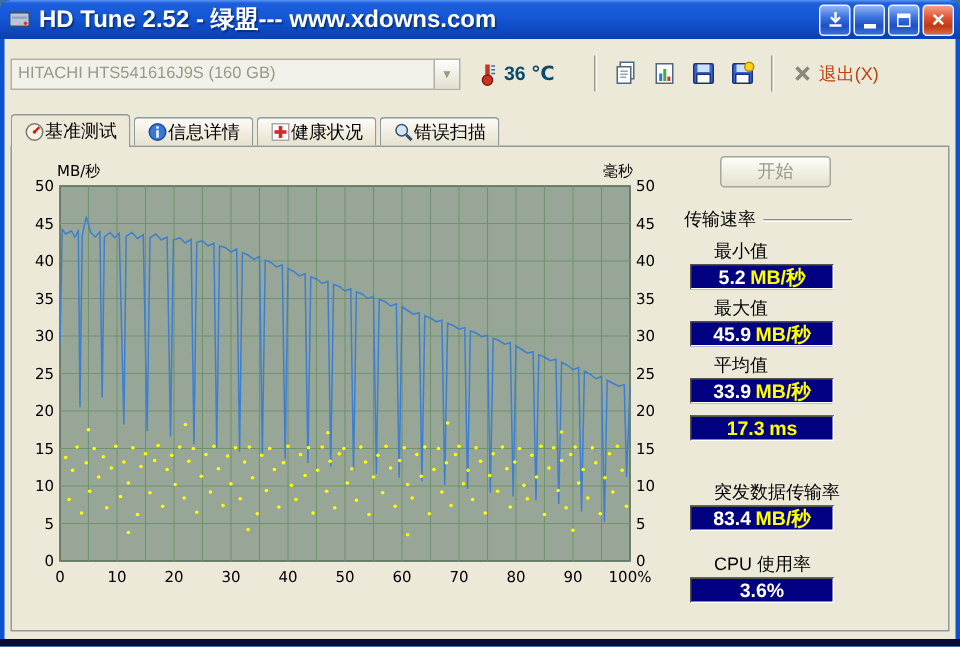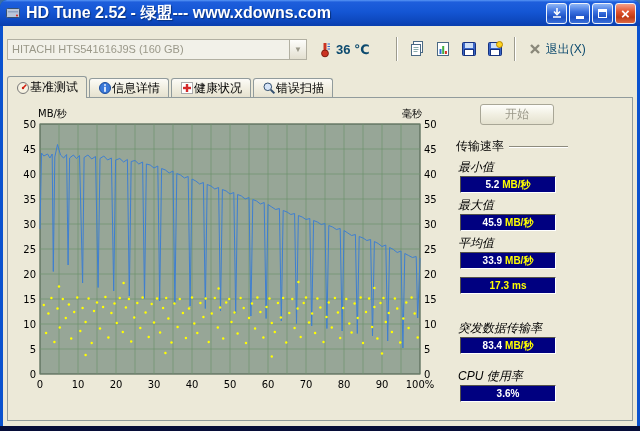--- a/index.html
+++ b/index.html
@@ -76,21 +76,21 @@
     width: 2px; height: 24px; margin: 0 6px;
     border-left: 1px solid #9d9b8d; border-right: 1px solid #ffffff;
   }
   .sep-far { margin-left: 26px; }
   .tool-btn {
     width: 24px; height: 24px; margin: 0 1px;
     display: flex; align-items: center; justify-content: center;
     border: 1px solid transparent; background: transparent;
   }
   .exit-btn { display: flex; align-items: center; gap: 4px; margin-left: 6px; }
-  .exit-label { font-size: 12px; color:#0c4a6e; }
+  .exit-label { font-size: 12px; color:#c2410c; }
 
   
   .tabs {
     display: flex; align-items: flex-end;
     margin: 6px 4px 0 4px;
     height: 21px;
     position: relative; z-index: 3;
   }
   .tab {
     height: 19px;
@@ -131,29 +131,29 @@
     font-size: 12px; color:#9a9889;
     text-align: center; line-height: 19px;
   }
   .section-hd { display: flex; align-items: center; margin-top: 13px; }
   .section-title { font-size: 12px; color:#000; white-space: nowrap; }
   .section-line { flex: 1; height: 2px; margin-left: 5px; border-top: 1px solid #8d8b7d; border-bottom: 1px solid #fff; }
   .row { margin-top: 4px; }
   .row.gap-sm { margin-top: 8px; }
   .row.gap-lg { margin-top: 26px; }
   .row.gap-md { margin-top: 14px; }
-  .row-label { font-size: 12px; color:#000; margin-left: 2px; height: 15px; font-style: italic; }
+  .row-label { font-size: 12px; color:#000; margin-left: 20px; height: 15px; }
   .value-box {
     margin-top: 2px; margin-left: 4px;
     width: 96px; height: 17px;
     background: #000080;
     border: 1px solid;
     border-color: #54524a #ffffff #ffffff #54524a;
     display: flex; align-items: center; justify-content: center;
-    font-size: 10px; font-weight: bold;
+    font-size: 13px; font-weight: bold;
     white-space: nowrap;
   }
   .val { color: #ffffff; }
   .val.ylw { color: #ffff00; }
   .unit { color: #ffff00; margin-left: 3px; }
   .unit:empty { margin-left: 0; }
 </style>
 </head>
 <body>
 

